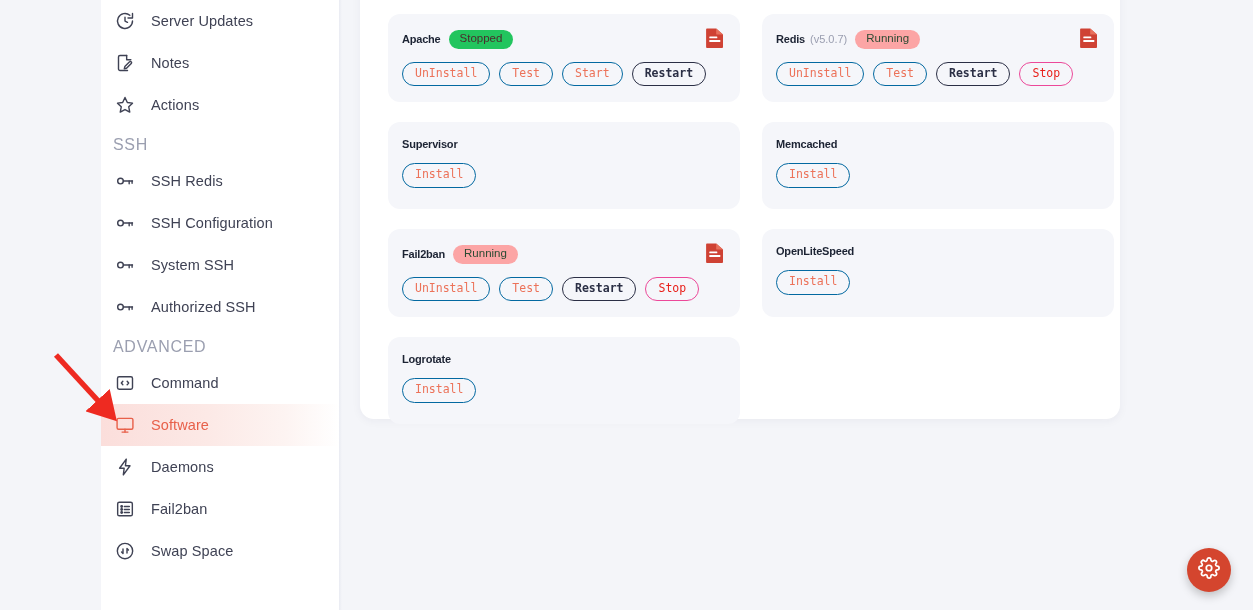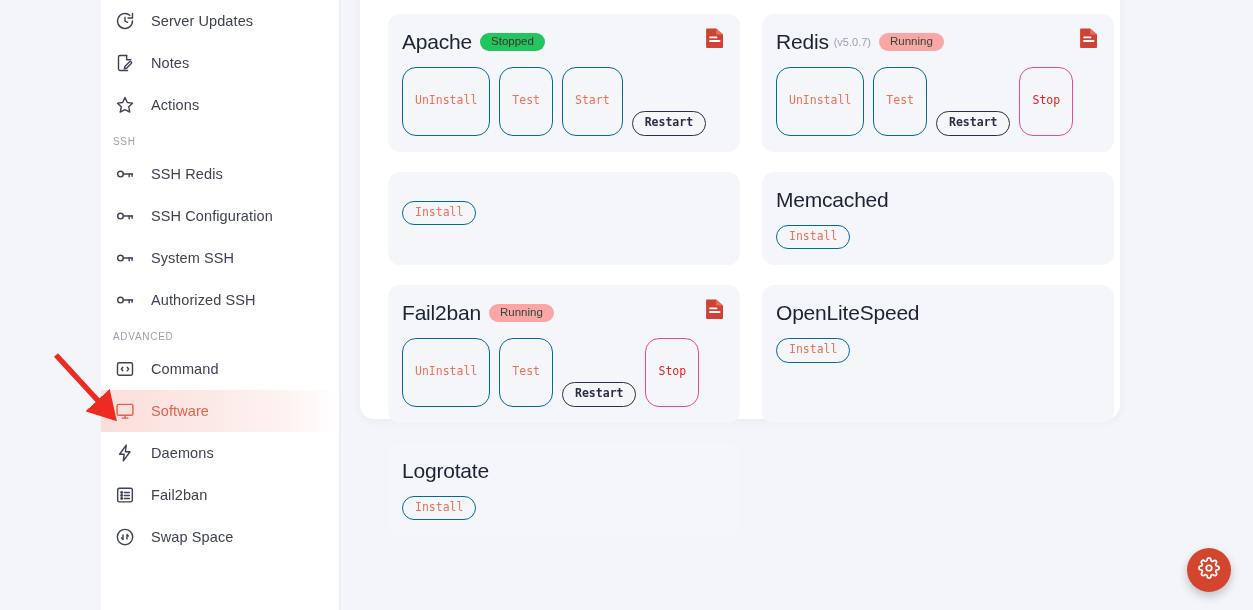--- a/index.html
+++ b/index.html
@@ -51,21 +51,21 @@
     letter-spacing: 0.1px;
     white-space: nowrap;
   }
   .nav-item.active {
     background: linear-gradient(to right, #fbdedb 0%, #fce9e6 45%, #fdf4f2 78%, #ffffff 100%);
   }
   .nav-item.active .lbl { color: #e8604a; }
   .nav-item.active .ic { color: #e8604a; }
 
   .nav-section {
-    font-size: 10px;
+    font-size: 16px;
     color: #9b9fb0;
     letter-spacing: 0.7px;
     padding: 10px 0 6px 12px;
     font-weight: 400;
   }
 
   
   #panel {
     position: absolute;
     left: 360px; top: -56px;
@@ -89,22 +89,22 @@
     position: relative;
     min-height: 87px;
   }
   .card-head {
     display: flex;
     align-items: center;
     gap: 8px;
     margin-bottom: 2px;
   }
   .card-title {
-    font-size: 21px;
-    font-weight: 400;
+    font-size: 11px;
+    font-weight: 700;
     color: #1c2333;
     letter-spacing: -0.2px;
   }
   .card-version {
     font-size: 11px;
     color: #9a9eb0;
     margin-left: -3px;
   }
   .badge {
     font-size: 11.5px;
@@ -126,21 +126,21 @@
     font-family: "DejaVu Sans Mono", monospace;
     font-size: 11.5px;
     padding: 5px 12px 6px 12px;
     border-radius: 14px;
     background: transparent;
     line-height: 1;
     cursor: pointer;
     white-space: nowrap;
   }
   .btn.coral { border: 1px solid #0369a1; color: #ec7259; }
-  .btn.dark  { border: 1px solid #2b2f45; color: #2b2f45; font-weight: 700; margin-top: 44px; }
+  .btn.dark  { border: 1px solid #2b2f45; color: #2b2f45; font-weight: 700; }
   .btn.red   { border: 1px solid #ec4899; color: #e81f19; }
 
   .doc-icon {
     position: absolute;
     right: 15px; top: 13px;
     width: 20px; height: 22px;
     cursor: pointer;
   }
 
   
@@ -333,20 +333,23 @@
             <button class="btn red">Stop</button>
           </div>
           <span class="doc-icon"><svg width="20" height="22" viewBox="0 0 20 22" xmlns="http://www.w3.org/2000/svg">
               <path d="M2 1.5h9.2L18 7.6V20a0.9 0.9 0 0 1-.9.9H2a0.9 0.9 0 0 1-.9-.9V2.4A0.9 0.9 0 0 1 2 1.5z" fill="#cf4234"></path>
               <path d="M11.2 1.5 18 7.6h-6.2a0.6 0.6 0 0 1-.6-.6z" fill="#e8705c"></path>
               <rect x="4.3" y="9.4" width="8" height="1.9" rx="0.5" fill="#ffffff"></rect>
               <rect x="4.3" y="13.1" width="11" height="1.9" rx="0.5" fill="#ffffff"></rect>
             </svg></span>
         </div>
         <div class="card">
+          <div class="card-head">
+            <span class="card-title">Supervisor</span>
+          </div>
           <div class="btn-row">
             <button class="btn coral">Install</button>
           </div>
         </div>
         <div class="card">
           <div class="card-head">
             <span class="card-title">Memcached</span>
           </div>
           <div class="btn-row">
             <button class="btn coral">Install</button>

